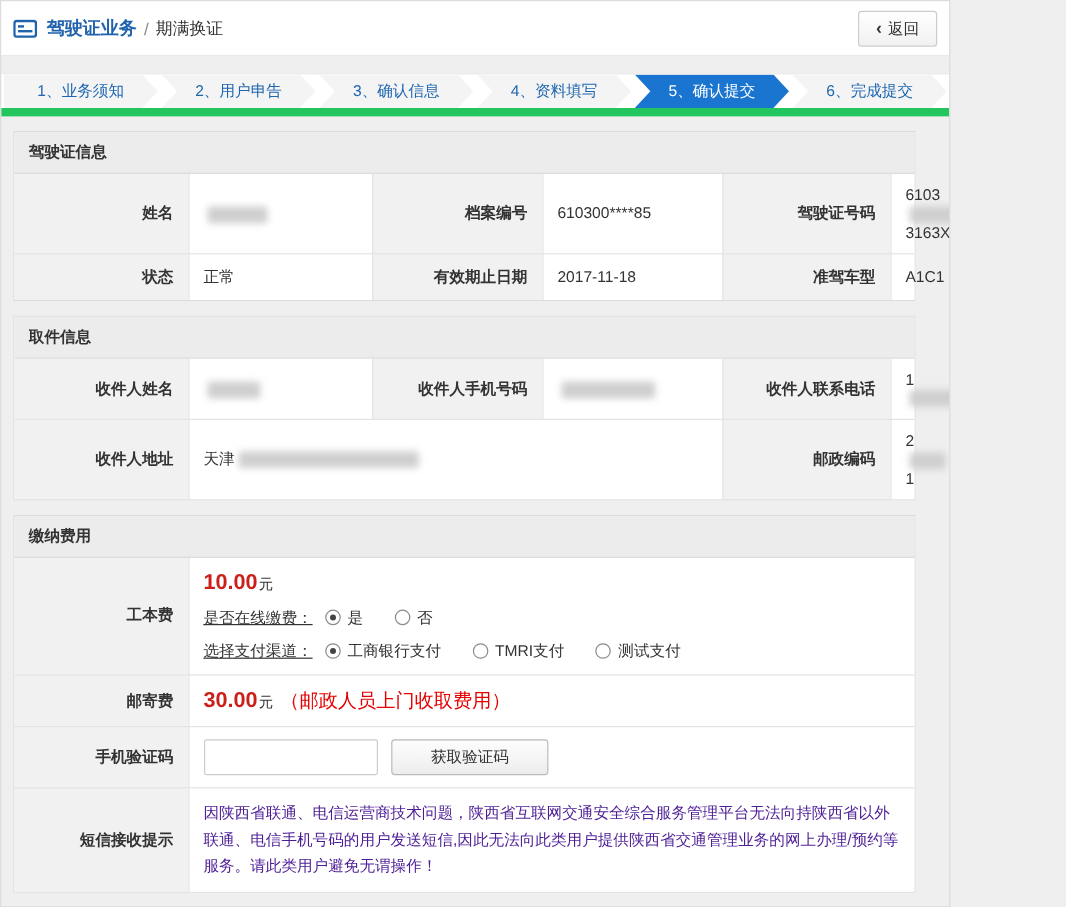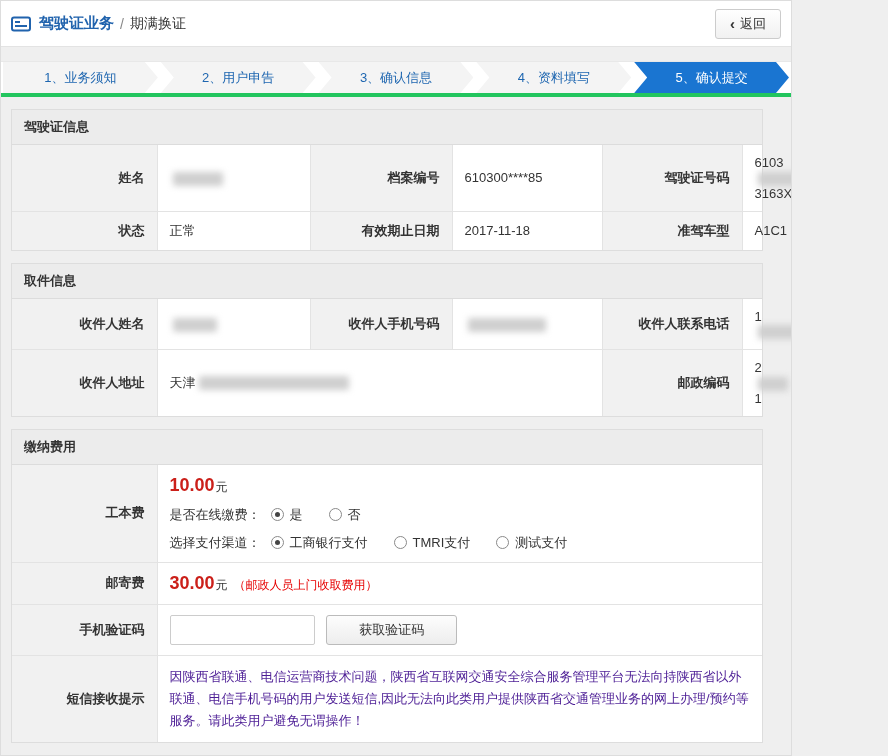--- a/index.html
+++ b/index.html
@@ -24,21 +24,21 @@
   .spacer { flex:1; }
   .back-btn {
     display:inline-flex; align-items:center; gap:5px;
     background:linear-gradient(#ffffff,#f1f1f1);
     border:1px solid #ccc; border-radius:3px;
     padding:5px 14px; font-size:13px; color:#333; cursor:pointer;
   }
   .back-chevron { font-size:15px; line-height:1; color:#333; font-weight:bold; }
 
   
-  .steps { display:flex; background:#fff; height:36px; margin:14px 0 0 0; border-top:1px solid #e8e8e8; border-bottom:4px solid #22c55e; padding:0 2px; }
+  .steps { display:flex; background:#fff; height:36px; margin:14px 0 0 0; border-top:1px solid #e8e8e8; border-bottom:7px solid #22c55e; padding:0 2px; }
   .step {
     flex:1; display:flex; align-items:center; justify-content:center;
     background:#f4f4f4; color:#1e66b0; font-size:13px; margin-left:3px;
     clip-path: polygon(0 0, calc(100% - 13px) 0, 100% 50%, calc(100% - 13px) 100%, 0 100%, 13px 50%);
     cursor:pointer;
   }
   .step:first-child { margin-left:0; clip-path: polygon(0 0, calc(100% - 13px) 0, 100% 50%, calc(100% - 13px) 100%, 0 100%); }
   .step.active { background:#1a75d1; color:#fff; }
 
   
@@ -57,23 +57,23 @@
   tr:last-child td { border-bottom:none; }
 
   .redact {
     display:inline-block; height:14px; border-radius:2px;
     background:#cfcfcf; filter:blur(3px); vertical-align:middle; margin:0 3px;
   }
 
   
   .fee-amount { color:#cb201a; font-size:18px; font-weight:bold; }
   .fee-unit { color:#333; font-size:12px; margin-left:1px; }
-  .fee-note { color:#e60000; font-size:12px; margin-left:6px; }
+  .fee-note { color:#e60000; font-size:16px; margin-left:6px; }
   .fee-line { margin-top:10px; display:flex; align-items:center; }
-  .fee-line-label { color:#333; margin-right:10px; }
+  .fee-line-label { color:#333; margin-right:10px;text-decoration:underline; }
   .radio-item { display:inline-flex; align-items:center; gap:6px; margin-right:26px; cursor:pointer; }
   .radio {
     width:13px; height:13px; border:1px solid #8a8a8a; border-radius:50%;
     display:inline-block; position:relative; background:#fff; flex:0 0 auto;
   }
   .radio.checked::after {
     content:""; position:absolute; left:3px; top:3px; right:3px; bottom:3px;
     background:#444; border-radius:50%;
   }
   .code-input {
@@ -119,20 +119,21 @@
       <span>返回</span>
     </button>
   </div>
 
   <div class="steps">
     <div class="step">1、业务须知</div>
     <div class="step">2、用户申告</div>
     <div class="step">3、确认信息</div>
     <div class="step">4、资料填写</div>
     <div class="step active">5、确认提交</div>
+    <div class="step">6、完成提交</div>
   </div>
 
   <div class="section">
     <div class="section-header">驾驶证信息</div>
     <table>
       <colgroup>
         <col style="width:145px">
           <col style="width:153px">
         <col style="width:142px">
           <col style="width:150px">

